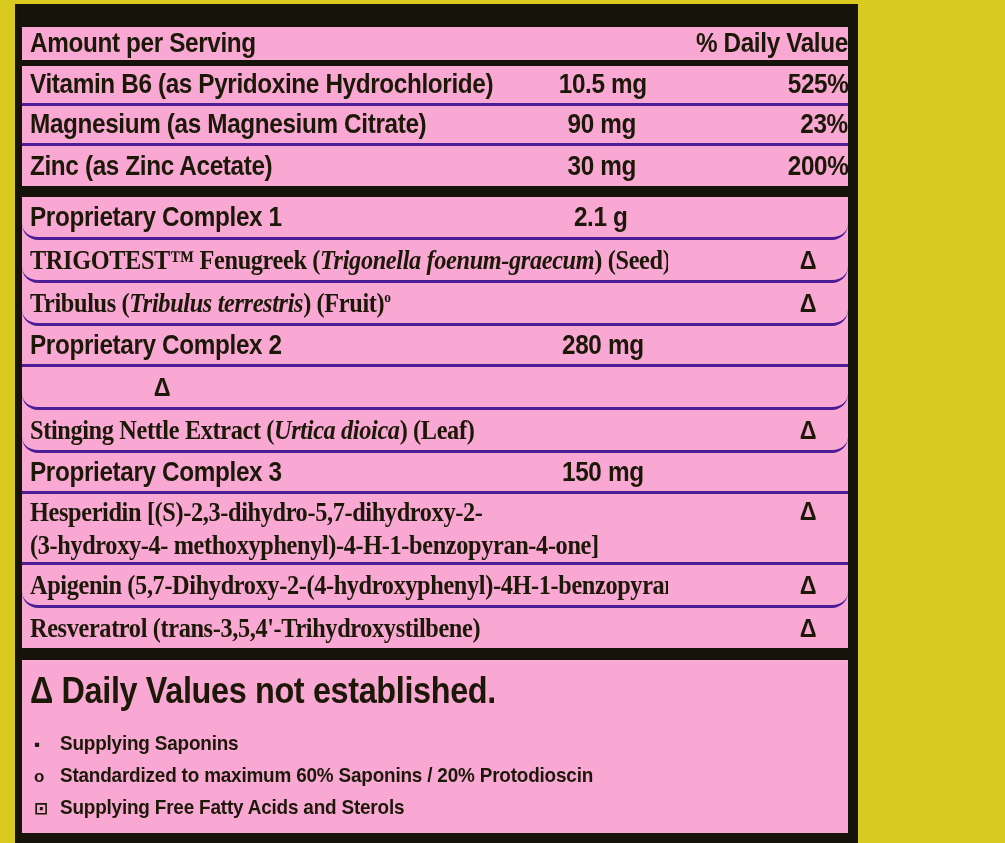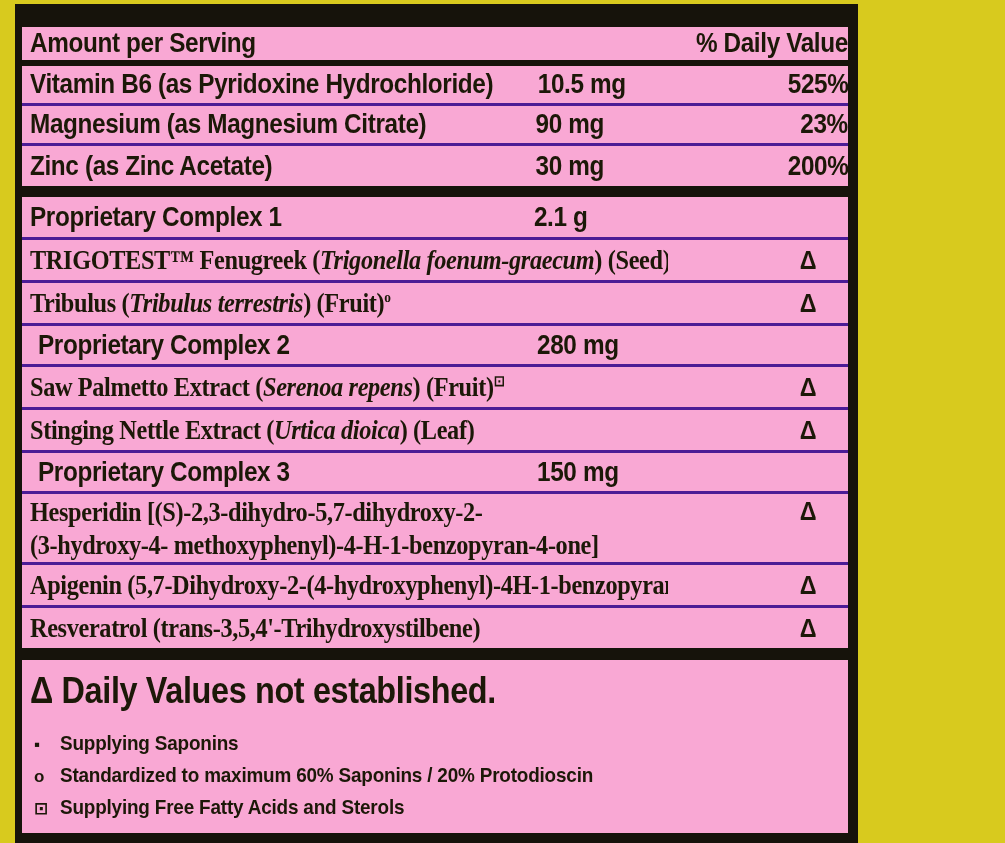--- a/index.html
+++ b/index.html
@@ -20,26 +20,26 @@
   .bar11{height:11px;}
   .bar12{height:12px;}
   .row{
     display:flex;align-items:center;box-sizing:border-box;
     border-bottom:3px solid #4c1d95;
     font-size:27px;letter-spacing:-0.4px;white-space:nowrap;
   }
   .row.noline{border-bottom:none;}
   .hdr{height:39px;border-bottom:6px solid #16130b;}
   .h40{height:40px;}
-  .h43{height:43px;}
-  .h41{height:41px;padding-left:8px;}
+  .h43{height:43px;border-radius:16px;}
+  .h41{height:41px;}
   .h68{height:71px;align-items:flex-start;padding-top:2px;}
   .name{flex:1;padding-left:8px;overflow:hidden;}
   .indent .name{padding-left:8px;font-family:Liberation Serif, serif;}
-  .amt{width:140px;text-align:left;}
+  .amt{width:140px;text-align:center;}
   .dvc{width:180px;text-align:right;box-sizing:border-box;}
   .dvc.delta{padding-right:32px;font-size:26px;}
   .tx{display:inline-block;transform:scaleX(0.90);transform-origin:0 50%;}
   .txr{display:inline-block;transform:scaleX(0.90);transform-origin:100% 50%;}
   .it{font-style:italic;}
   .sup{font-size:0.55em;vertical-align:super;letter-spacing:0;}
   .two-line{line-height:33px;white-space:normal;}
   .foot{padding:10px 10px 0 8px;}
   .dv-note{font-size:36px;letter-spacing:-0.4px;margin-bottom:16px;}
   .fn-item{display:flex;align-items:baseline;font-size:21px;line-height:30px;letter-spacing:-0.2px;}
@@ -94,21 +94,20 @@
     <div class="dvc delta"><span class="txr">Δ</span></div>
   </div>
 
   <div class="row h41">
     <div class="name"><span class="tx">Proprietary Complex 2</span></div>
     <div class="amt"><span class="txr">280 mg</span></div>
     <div class="dvc"></div>
   </div>
 
   <div class="row h43 indent">
-    <div class="name"><span class="tx"><span>Saw Palmetto Extract (</span><span class="it">Serenoa repens</span><span>) (Fruit)</span><span class="sup">⊡</span></span></div>
     <div class="dvc delta"><span class="txr">Δ</span></div>
   </div>
 
   <div class="row h43 indent">
     <div class="name"><span class="tx"><span>Stinging Nettle Extract (</span><span class="it">Urtica dioica</span><span>) (Leaf)</span></span></div>
     <div class="dvc delta"><span class="txr">Δ</span></div>
   </div>
 
   <div class="row h41">
     <div class="name"><span class="tx">Proprietary Complex 3</span></div>

